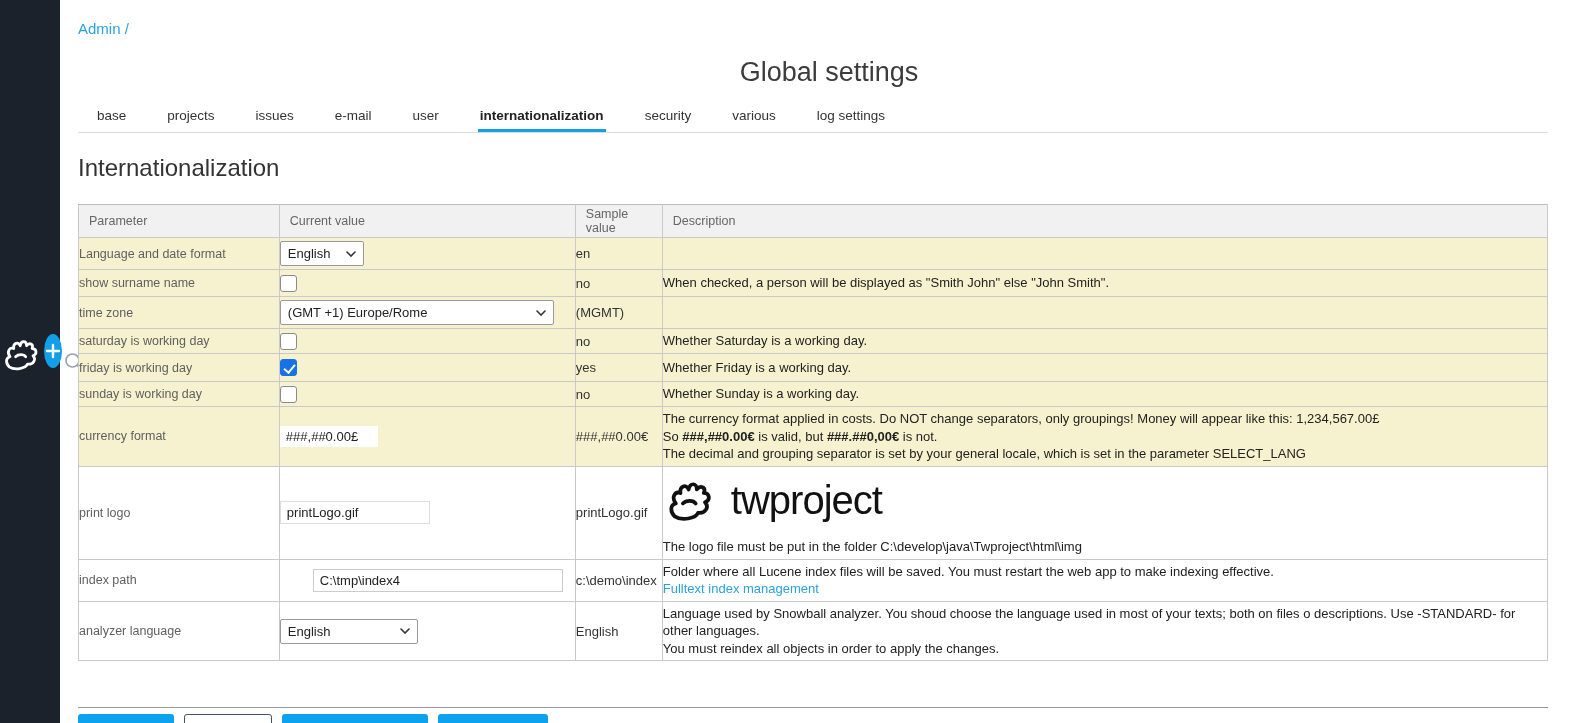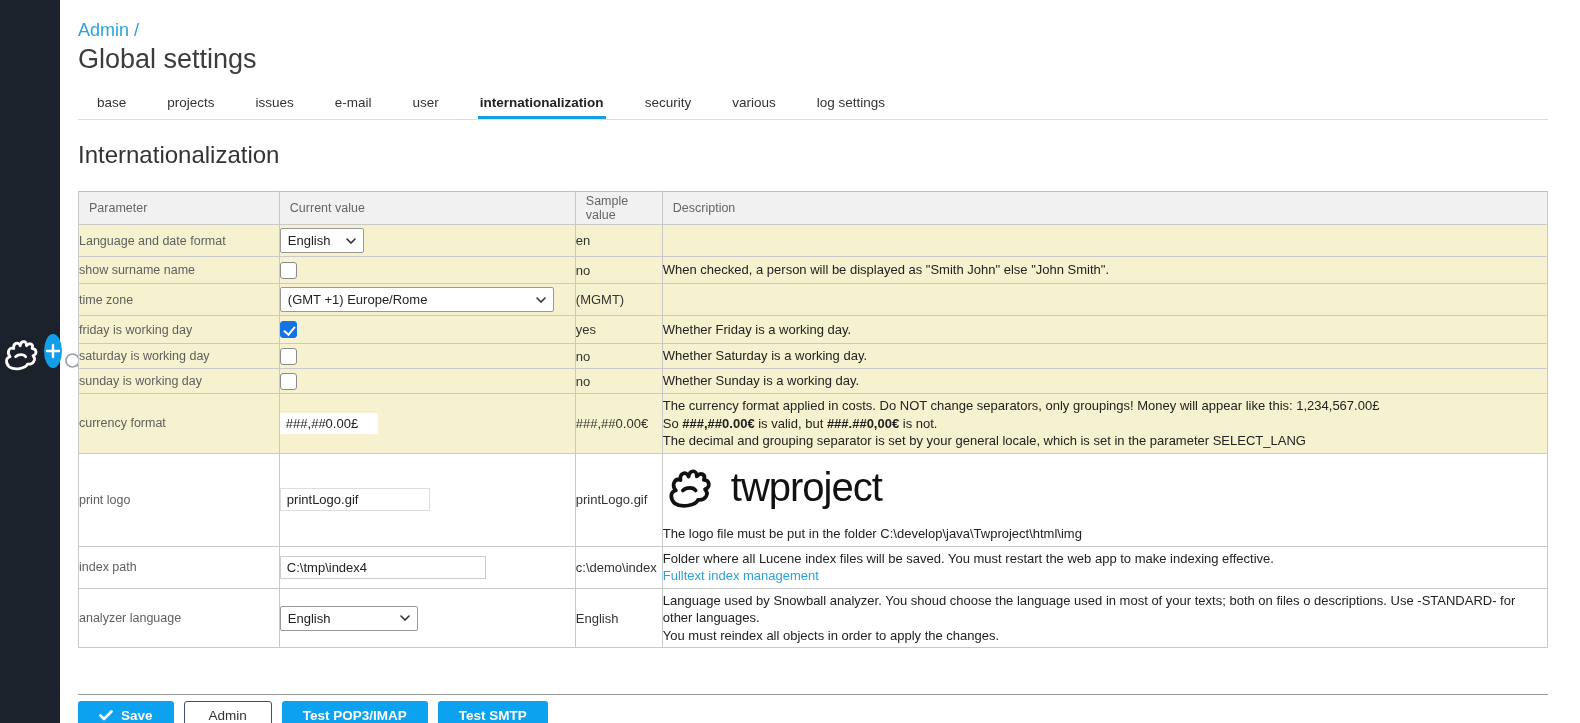--- a/index.html
+++ b/index.html
@@ -21,22 +21,22 @@
     display:flex; align-items:center; justify-content:center; margin-bottom:22px;
     cursor:pointer;
   }
   .side-icon { margin:8.5px 0; width:26px; height:26px; display:flex; align-items:center; justify-content:center; cursor:pointer; }
   .todo-txt {
     color:#9aa1ac; font-size:11px; line-height:1.15; text-align:center; letter-spacing:.5px;
   }
 
   
   .content { padding:20px 0 0 18px; flex:1; }
-  .breadcrumb a { font-size:18px; color:#2ba2dc; text-decoration:none; cursor:pointer; }
-  h1.page-title { font-size:27px; font-weight:300; color:#3c3c3c; margin:3px 0 12px; }
+  .breadcrumb a { font-size:15px; color:#2ba2dc; text-decoration:none; cursor:pointer; }
+  h1.page-title { font-size:27px; font-weight:300; color:#3c3c3c; margin:19px 0 12px;text-align:center; }
 
   .tabs {
     display:flex; gap:37px; width:1470px; border-bottom:1px solid #dcdcdc;
     font-size:13.5px; color:#333; padding-left:17px;
   }
   .tab { padding:8px 2px 9px; cursor:pointer; white-space:nowrap; }
   .tab.active { font-weight:bold; color:#222; padding-bottom:6px; border-bottom:3px solid #159fdf; }
 
   h2.section-title { font-size:24px; font-weight:300; color:#333; margin:21px 0 22px; }
 
@@ -71,21 +71,21 @@
     background:#fff; cursor:pointer; position:relative;
   }
   .checkbox.checked { background:#1673e6; border-color:#1673e6; }
   .checkbox.checked::after {
     content:""; position:absolute; left:5px; top:1.5px; width:5px; height:9px;
     border:solid #fff; border-width:0 2px 2px 0; transform:rotate(40deg);
   }
   input.txt { font:13px "Liberation Sans","DejaVu Sans",sans-serif; padding:3px 6px; color:#222; background:#fff; }
   .input-currency { width:98px; border:none; outline:none; }
   .input-logo { width:150px; border:1px solid #ddd; }
-  .input-path { width:206px; border:1px solid #ccc; }
+  .input-path { width:250px; border:1px solid #ccc;margin-left:33px; }
 
   .print-logo { display:flex; align-items:center; gap:12px; margin:2px 0 10px; }
   .logo-text { font-size:40px; color:#111; letter-spacing:-1px; font-weight:400; }
   a.inline-link { color:#2ba2dc; text-decoration:none; cursor:pointer; }
 
   
   .footer-rule { width:1470px; border-top:1px solid #999; margin-top:46px; }
   .buttons { display:flex; gap:10px; margin-top:6px; }
   .btn {
     font-family:inherit; font-size:13.5px; font-weight:bold; height:28px;
@@ -263,36 +263,36 @@
               <span>(GMT +1) Europe/Rome</span>
               <svg width="10" height="6" viewBox="0 0 10 6" fill="none" stroke="#333" stroke-width="1.6" stroke-linecap="round">
                   <path d="M1 1 L5 5 L9 1"></path>
                 </svg>
             </div>
           </td>
           <td class="sample">(MGMT)</td>
           <td class="desc"></td>
         </tr>
 
+        <tr class="cream" style="height:25px">
+          <td class="param">saturday is working day</td>
+          <td>
+              <div class="checkbox"></div>
+            </td>
+          <td class="sample">no</td>
+          <td class="desc">Whether Saturday is a working day.</td>
+        </tr>
+
         <tr class="cream" style="height:28px">
           <td class="param">friday is working day</td>
           <td>
               <div class="checkbox checked"></div>
             </td>
           <td class="sample">yes</td>
           <td class="desc">Whether Friday is a working day.</td>
-        </tr>
-
-        <tr class="cream" style="height:25px">
-          <td class="param">saturday is working day</td>
-          <td>
-              <div class="checkbox"></div>
-            </td>
-          <td class="sample">no</td>
-          <td class="desc">Whether Saturday is a working day.</td>
         </tr>
 
         <tr class="cream" style="height:25px">
           <td class="param">sunday is working day</td>
           <td>
               <div class="checkbox"></div>
             </td>
           <td class="sample">no</td>
           <td class="desc">Whether Sunday is a working day.</td>
         </tr>

